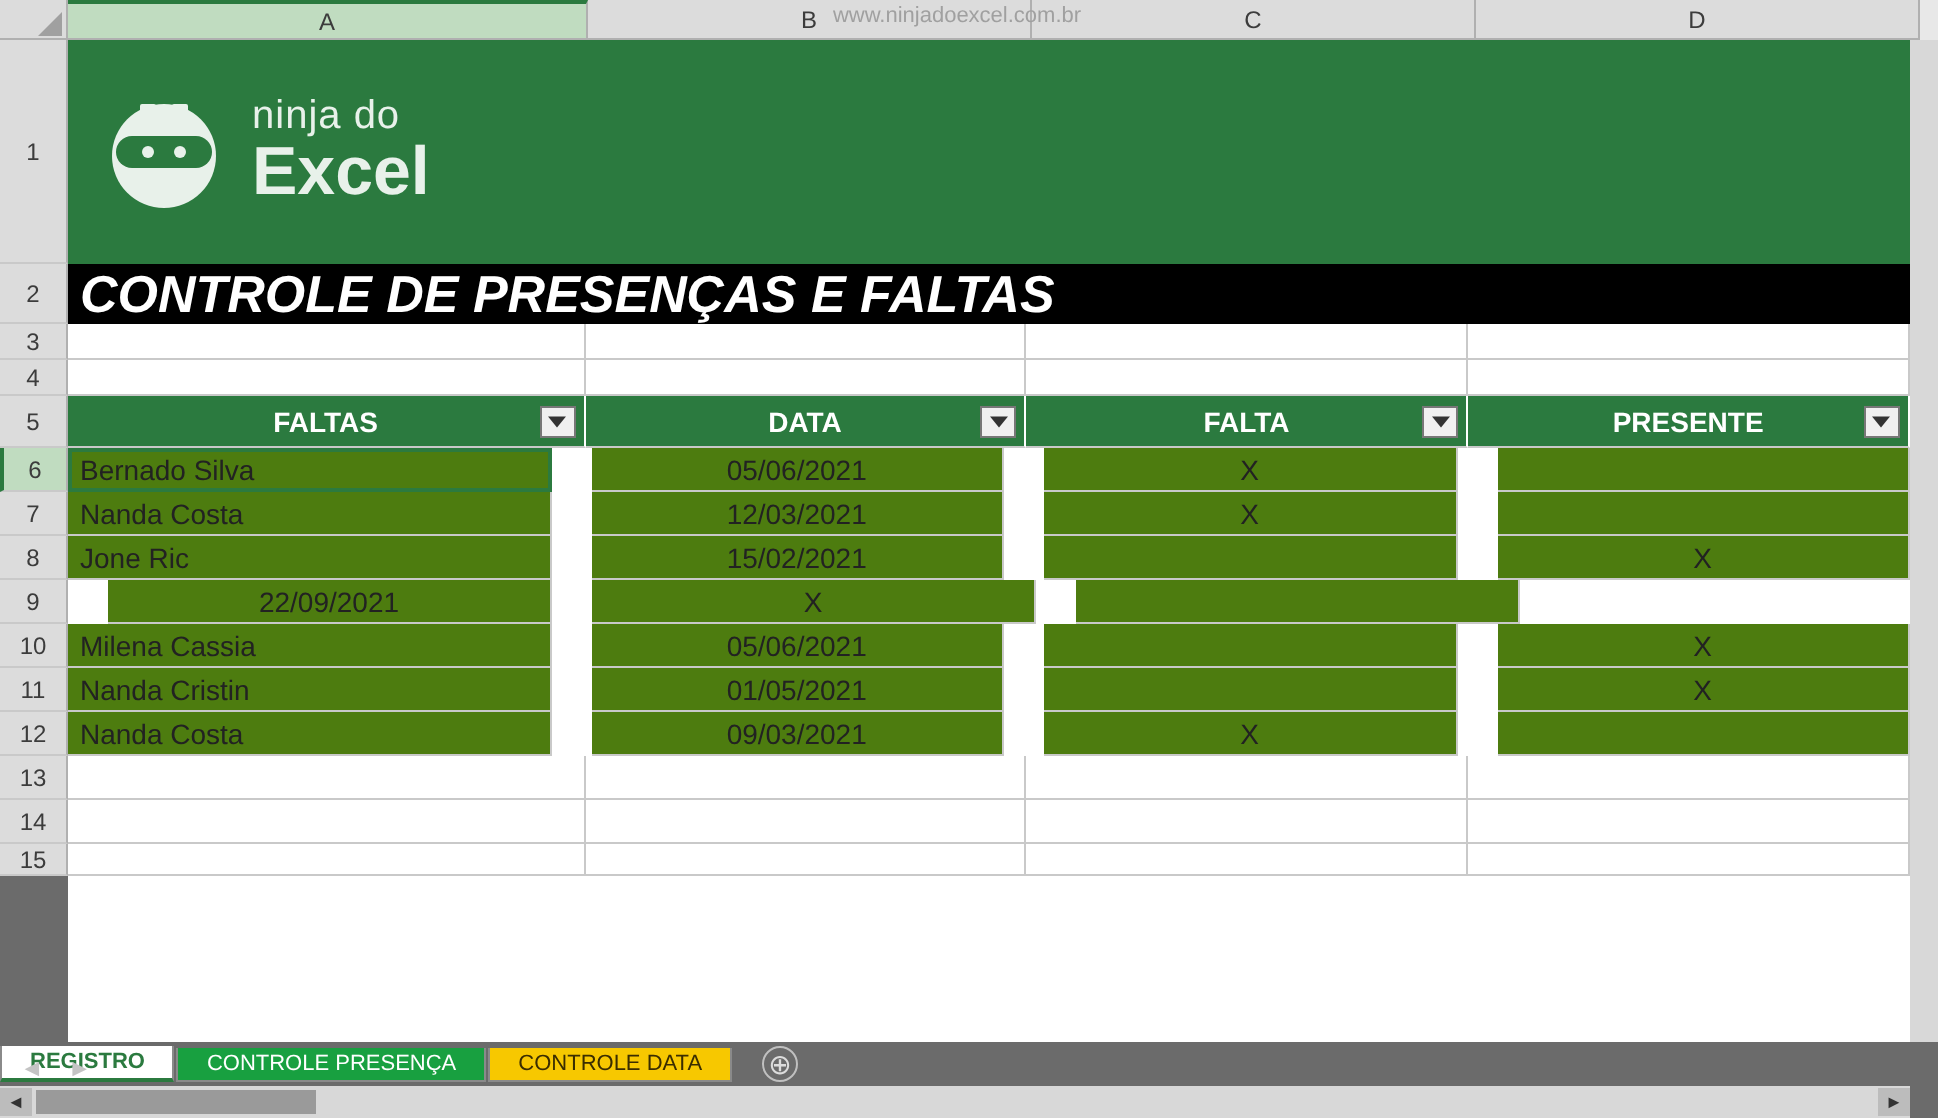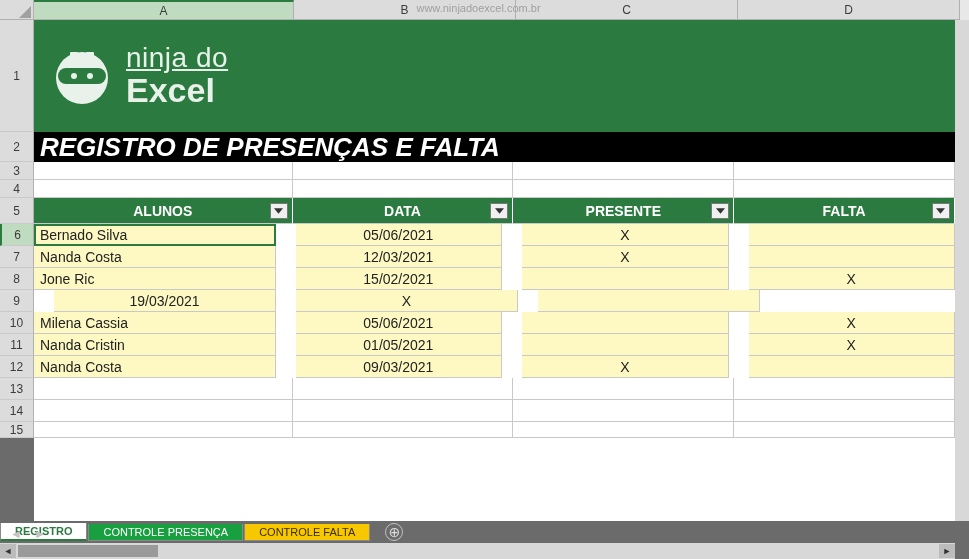--- a/index.html
+++ b/index.html
@@ -65,33 +65,33 @@
       background: #fff;
     }
     .row { display: flex; }
     .cell {
       border-right: 1px solid #c9c9c9;
       border-bottom: 1px solid #c9c9c9;
       display: flex; align-items: center;
       padding: 0 6px;
       color: #222;
       font-size: 14px;
-      background: #fef9c3;
+      background: #4d7c0f;
     }
     .cell.center { justify-content: center; margin-left: 20px; }
     .logo-row { height: 112px; }
     .logo-cell {
       background: #2b7a3f !important;
       border: none;
       padding: 0 16px;
       gap: 12px;
     }
     .logo-svg { width: 64px; height: 64px; }
     .logo-text { color: #e8f1ea; line-height: 1.05; }
-    .logo-text .l1 { font-size: 28px; font-weight: 400; letter-spacing: 0.5px; text-decoration: underline; }
+    .logo-text .l1 { font-size: 20px; font-weight: 400; letter-spacing: 0.5px; }
     .logo-text .l2 { font-size: 34px; font-weight: 700; }
     .title-row .cell {
       background: #000 !important; color: #fff !important;
       font-size: 26px; font-weight: 700; font-style: italic;
       border: none;
     }
     .blank-row .cell { background: #fff; }
     .header-row .cell {
       background: #2b7a3f !important; color: #fff !important;
       font-weight: 700; font-size: 14px;
@@ -215,69 +215,69 @@
           <rect x="36" y="8" width="8" height="5" rx="1" fill="#e8f1ea"></rect>
         </svg>
         <div class="logo-text">
           <div class="l1">ninja do</div>
           <div class="l2">Excel</div>
         </div>
       </div>
     </div>
 
     <div class="row title-row">
-      <div class="cell" style="width:926px;height:30px">REGISTRO DE PRESENÇAS E FALTA</div>
+      <div class="cell" style="width:926px;height:30px">CONTROLE DE PRESENÇAS E FALTAS</div>
     </div>
 
     <div class="row blank-row">
       <div class="cell" style="width:260px;height:18px"></div>
       <div class="cell" style="width:222px;height:18px"></div>
       <div class="cell" style="width:222px;height:18px"></div>
       <div class="cell" style="width:222px;height:18px"></div>
     </div>
     <div class="row blank-row">
       <div class="cell" style="width:260px;height:18px"></div>
       <div class="cell" style="width:222px;height:18px"></div>
       <div class="cell" style="width:222px;height:18px"></div>
       <div class="cell" style="width:222px;height:18px"></div>
     </div>
 
     <div class="row header-row">
       <div class="cell" style="width:260px;height:26px">
-        <span>ALUNOS</span>
+        <span>FALTAS</span>
         <div class="filter-btn">
           <svg viewBox="0 0 10 6">
               <polygon points="0,0 10,0 5,6" fill="#333"></polygon>
             </svg>
         </div>
       </div>
       <div class="cell" style="width:222px;height:26px">
         <span>DATA</span>
         <div class="filter-btn">
           <svg viewBox="0 0 10 6">
               <polygon points="0,0 10,0 5,6" fill="#333"></polygon>
             </svg>
         </div>
       </div>
       <div class="cell" style="width:222px;height:26px">
+        <span>FALTA</span>
+        <div class="filter-btn">
+          <svg viewBox="0 0 10 6">
+              <polygon points="0,0 10,0 5,6" fill="#333"></polygon>
+            </svg>
+        </div>
+      </div>
+      <div class="cell" style="width:222px;height:26px">
         <span>PRESENTE</span>
         <div class="filter-btn">
           <svg viewBox="0 0 10 6">
               <polygon points="0,0 10,0 5,6" fill="#333"></polygon>
             </svg>
         </div>
       </div>
-      <div class="cell" style="width:222px;height:26px">
-        <span>FALTA</span>
-        <div class="filter-btn">
-          <svg viewBox="0 0 10 6">
-              <polygon points="0,0 10,0 5,6" fill="#333"></polygon>
-            </svg>
-        </div>
-      </div>
     </div>
 
     <div id="data-rows">
         <div class="row data-row">
           <div class="cell selected" style="width:260px">Bernado Silva</div>
           <div class="cell center" style="width:222px">05/06/2021</div>
           <div class="cell center" style="width:222px">X</div>
           <div class="cell center" style="width:222px"></div>
         </div>
         <div class="row data-row">
@@ -286,21 +286,21 @@
           <div class="cell center" style="width:222px">X</div>
           <div class="cell center" style="width:222px"></div>
         </div>
         <div class="row data-row">
           <div class="cell" style="width:260px">Jone Ric</div>
           <div class="cell center" style="width:222px">15/02/2021</div>
           <div class="cell center" style="width:222px"></div>
           <div class="cell center" style="width:222px">X</div>
         </div>
         <div class="row data-row">
-          <div class="cell center" style="width:222px">19/03/2021</div>
+          <div class="cell center" style="width:222px">22/09/2021</div>
           <div class="cell center" style="width:222px">X</div>
           <div class="cell center" style="width:222px"></div>
         </div>
         <div class="row data-row">
           <div class="cell" style="width:260px">Milena Cassia</div>
           <div class="cell center" style="width:222px">05/06/2021</div>
           <div class="cell center" style="width:222px"></div>
           <div class="cell center" style="width:222px">X</div>
         </div>
         <div class="row data-row">
@@ -346,21 +346,21 @@
       <span>►</span>
     </div>
     <div class="tab-strip">
       <div class="tab active">
         <span>REGISTRO</span>
       </div>
       <div class="tab green">
         <span>CONTROLE PRESENÇA</span>
       </div>
       <div class="tab yellow">
-        <span>CONTROLE FALTA</span>
+        <span>CONTROLE DATA</span>
       </div>
       <div class="add-sheet">
         <span>⊕</span>
       </div>
     </div>
     <div class="hscroll">
       <div class="btn">◄</div>
       <div class="thumb"></div>
       <div class="spacer"></div>
       <div class="btn">►</div>

